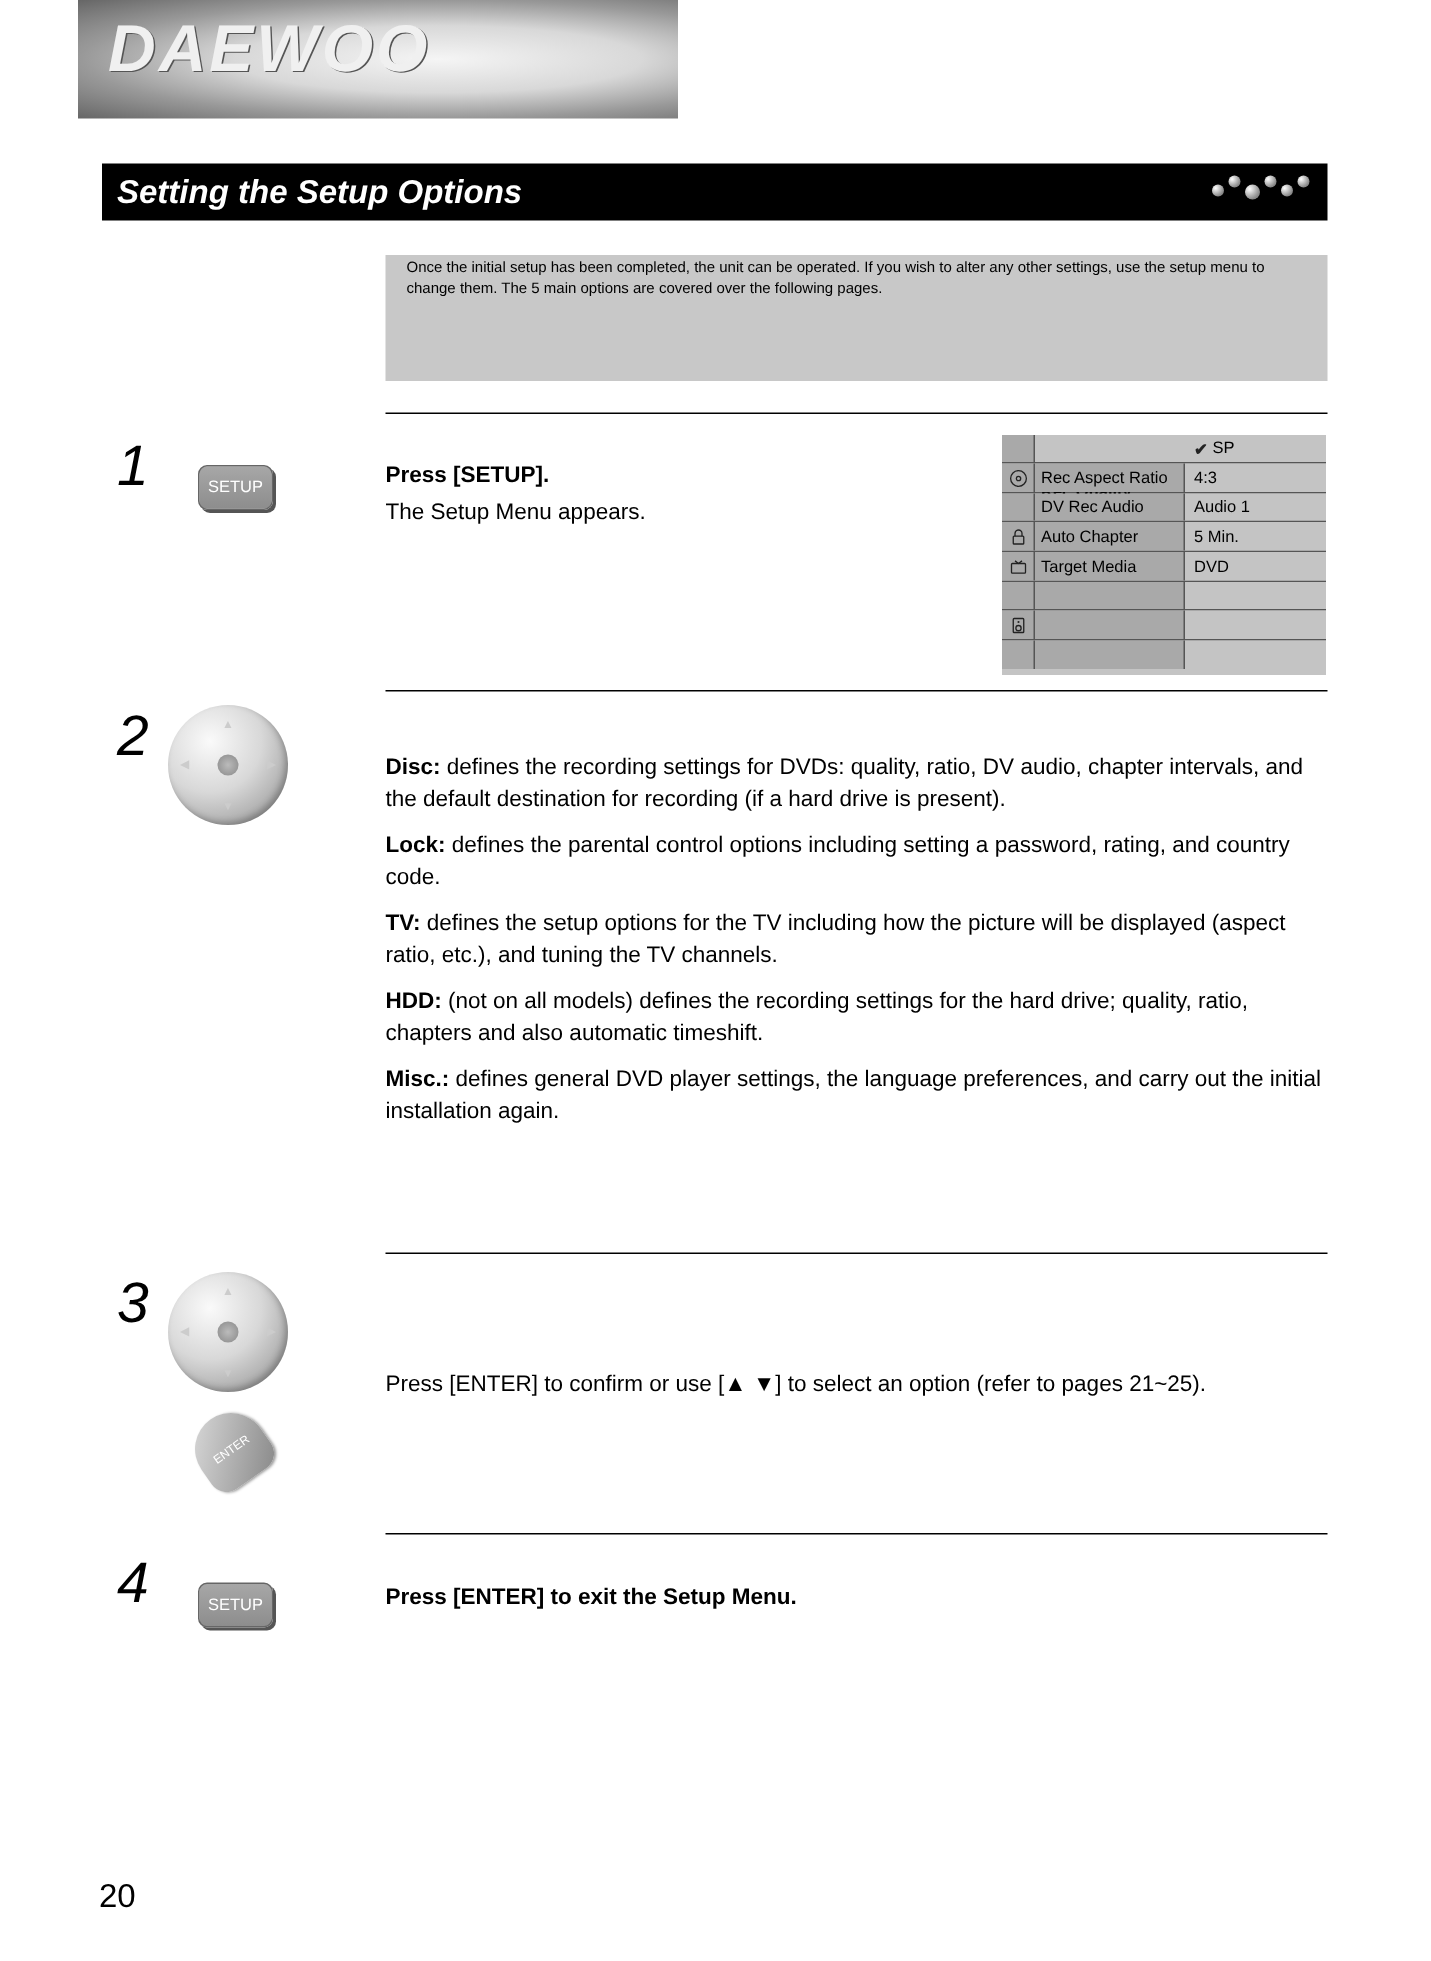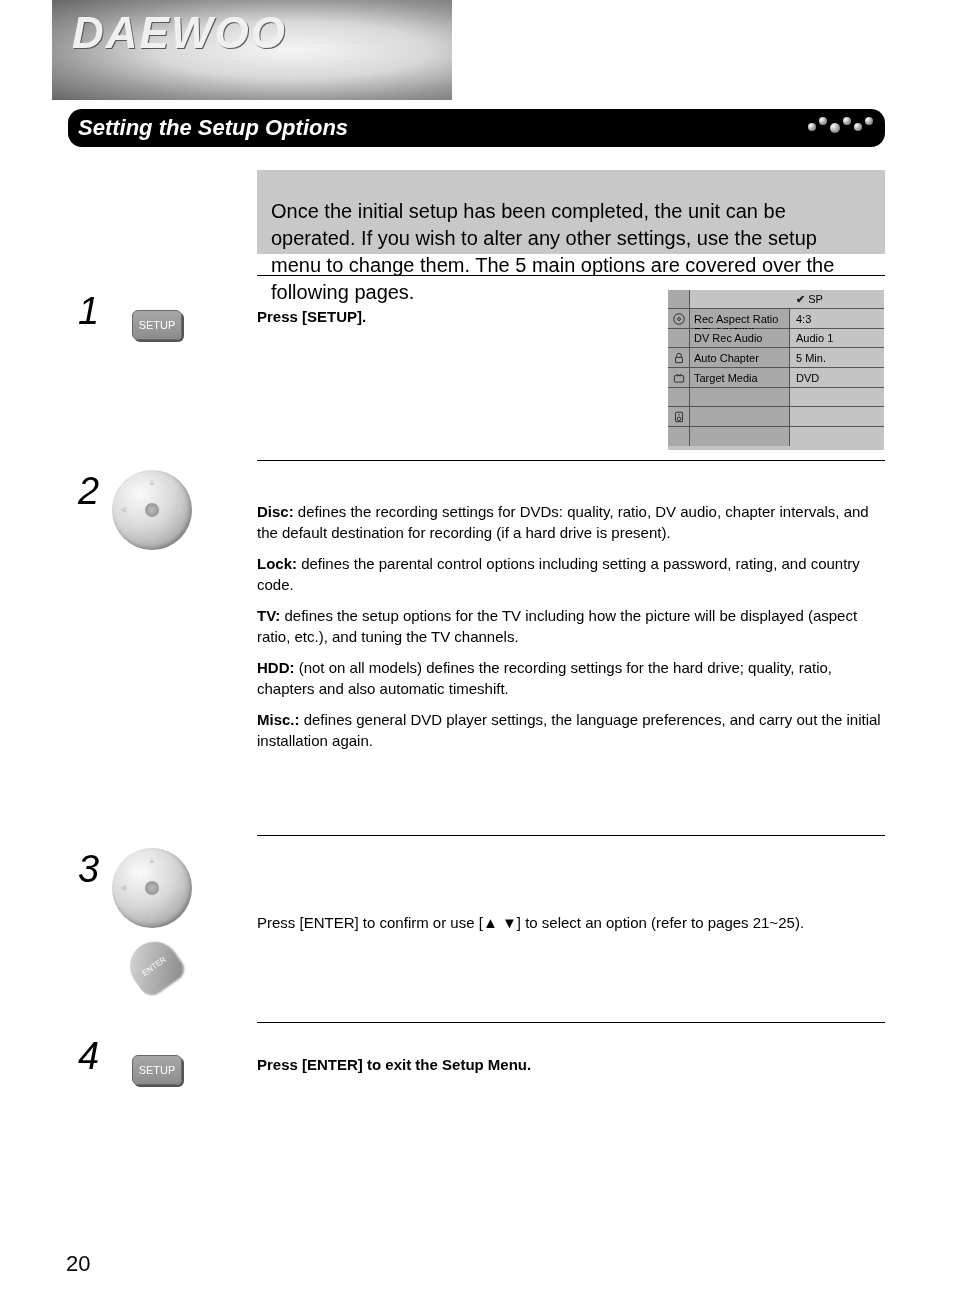--- a/index.html
+++ b/index.html
@@ -7,21 +7,21 @@
     width: 954px;
     height: 1307px;
     font-family: Arial, Helvetica, sans-serif;
     background: #fff;
     color: #000;
     position: relative;
   }
   .header-image {
     position: absolute;
     top: 0; left: 52px;
-    width: 400px; height: 100px;
+    width: 400px; height: 79px;
     background: radial-gradient(ellipse at 60% 50%, #f5f5f5 0%, #d8d8d8 40%, #999 70%, #666 100%);
     overflow: hidden;
   }
   .logo-text {
     position: absolute;
     top: 8px; left: 20px;
     font-size: 44px;
     font-weight: 900;
     font-style: italic;
     letter-spacing: 2px;
@@ -31,21 +31,20 @@
   }
   .black-bar {
     position: absolute;
     top: 109px; left: 68px;
     width: 817px; height: 38px;
     background: #000;
     color: #fff;
     display: flex;
     align-items: center;
     padding-left: 10px;
-    border-radius: 14px;
   }
   .black-bar-title {
     font-size: 22px;
     font-weight: 700;
     font-style: italic;
   }
   .dots {
     position: absolute;
     right: 12px; top: 8px;
     display: flex; gap: 3px;
@@ -54,22 +53,22 @@
     width: 8px; height: 8px; border-radius: 50%;
     background: radial-gradient(circle at 30% 30%, #fff, #888 70%);
   }
   .dots span:nth-child(odd){ transform: translateY(6px); }
   .dots span:nth-child(3){ width:10px; height:10px; }
   .intro-box {
     position: absolute;
     top: 170px; left: 257px;
     width: 628px; height: 84px;
     background: #c8c8c8;
-    padding: 28px 14px;
-    font-size: 20px;
+    padding: 2px 14px;
+    font-size: 10px;
     line-height: 1.35;
   }
   .hr {
     position: absolute;
     left: 257px; width: 628px;
     border-top: 1px solid #000;
   }
   .hr1 { top: 275px; }
   .hr2 { top: 460px; }
   .hr3 { top: 835px; }
@@ -227,20 +226,21 @@
   <span class="tri up">▲</span>
   <span class="tri dn">▼</span>
   <span class="tri lf">◀</span>
   <span class="tri rt">▶</span>
 </div>
 <div class="enter-btn">ENTER</div>
 <div class="setup-btn s2">SETUP</div>
 
 <div class="step-body b1">
   <div class="step-title">Press [SETUP].</div>
+  <div>The Setup Menu appears.</div>
 </div>
 
 <div class="osd-menu">
   <div class="osd-row hl">
     <div class="iconcell"></div>
     <div class="labelcell">Rec Quality</div>
     <div class="valcell">
       <span class="check">✔</span>&nbsp;
       <span>SP</span>
     </div>

